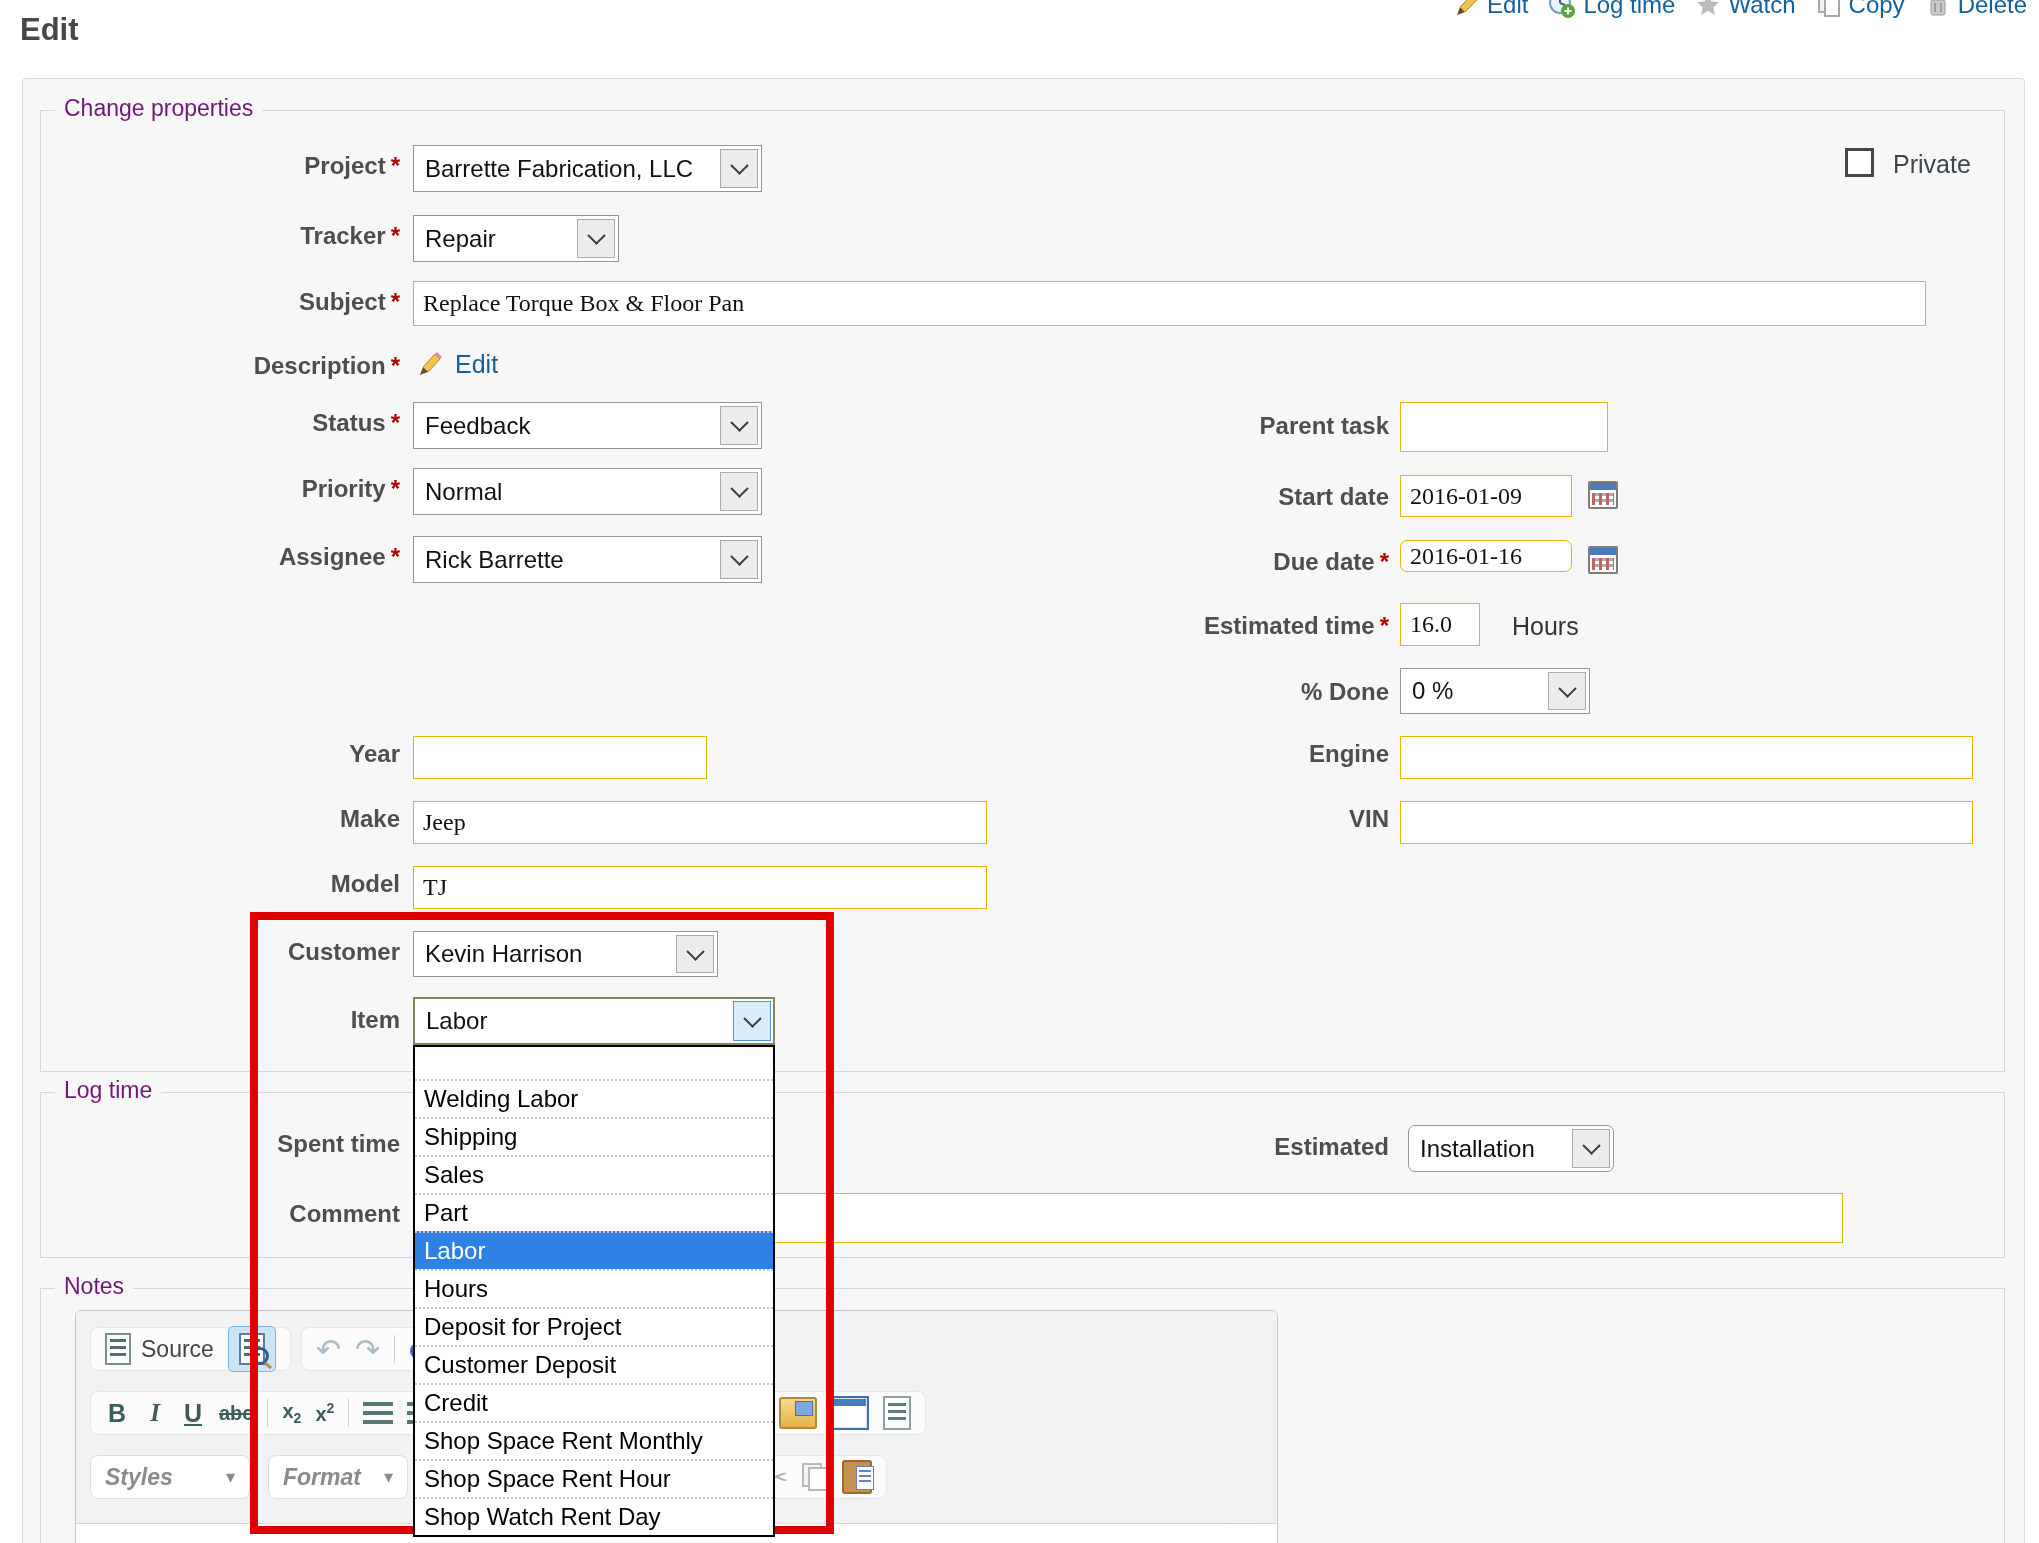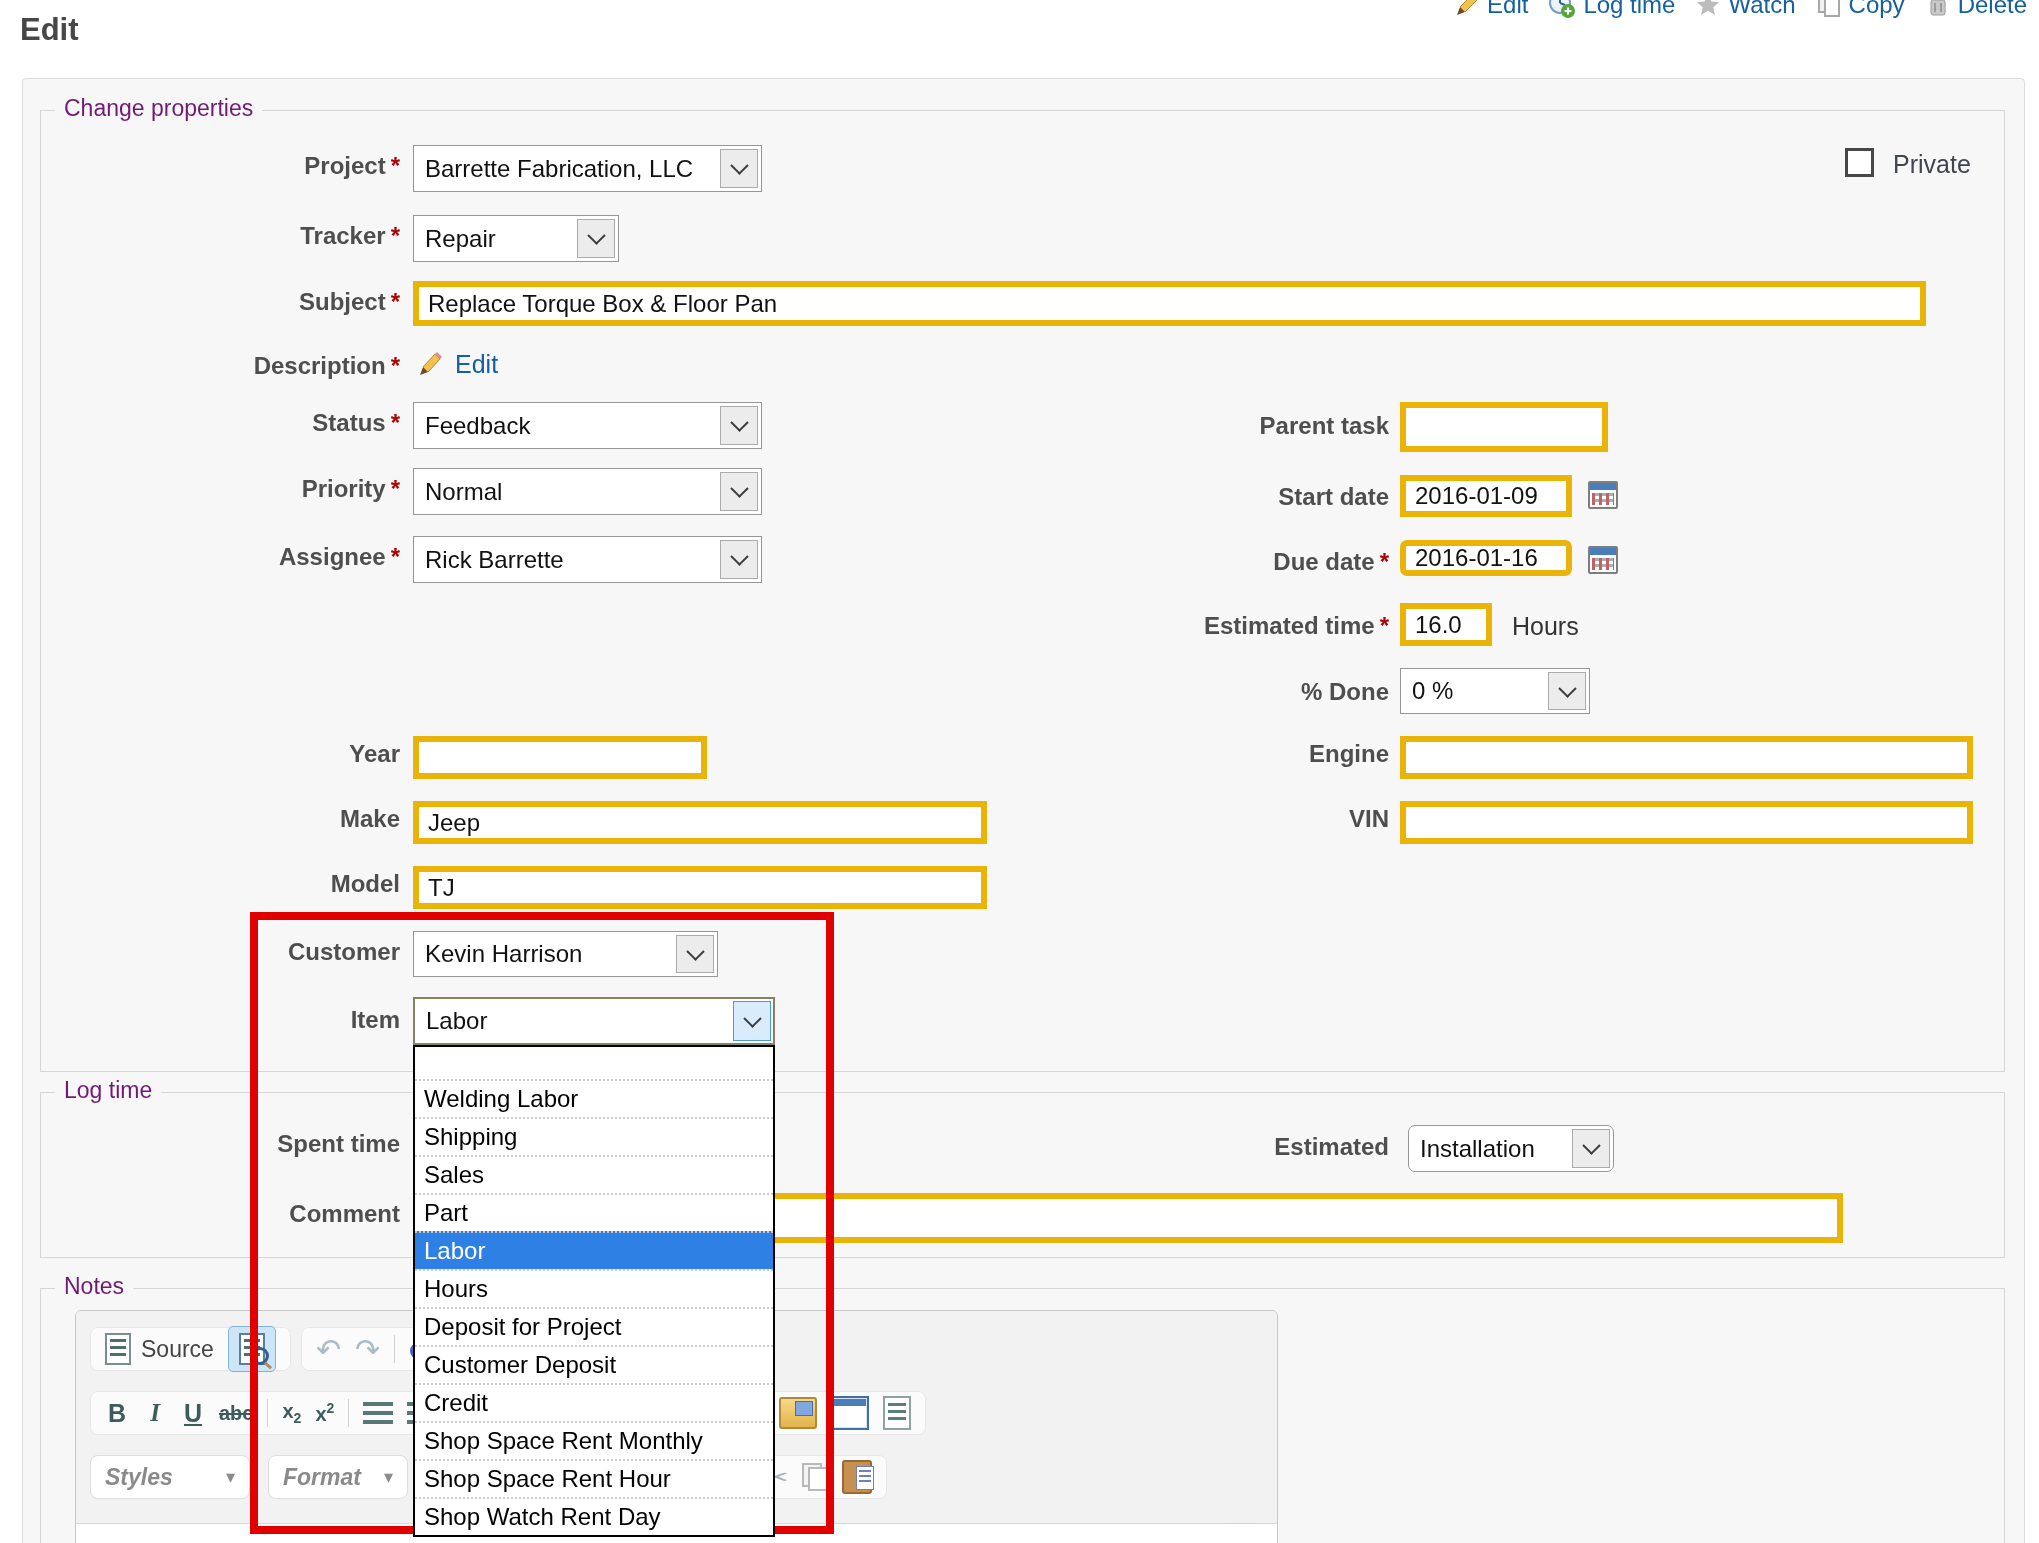--- a/index.html
+++ b/index.html
@@ -12,21 +12,21 @@
   #h2{position:absolute;left:20px;top:12px;font-size:31px;font-weight:bold;color:#474747;}
   
   #box{position:absolute;left:22px;top:78px;width:2001px;height:1530px;background:#f7f7f7;border:1px solid #ddd;border-radius:4px;}
   .fset{position:absolute;border:1px solid #d6d6d6;background:transparent;}
   .legend{position:absolute;top:-16px;left:14px;background:#f7f7f7;padding:0 9px;font-size:23px;color:#701a75;}
   
   .lbl{position:absolute;width:360px;text-align:right;font-weight:bold;color:#4e4e4e;font-size:24px;}
   .lblr{position:absolute;width:340px;text-align:right;font-weight:bold;color:#4e4e4e;font-size:24px;}
   .req{color:#b00000;font-weight:bold;padding-left:5px;}
   
-  .inp{position:absolute;background:#fff;border:6px solid #eab308;font-size:24px;color:#111;padding:12px 9px;font-family:Liberation Sans, sans-serif;box-sizing:border-box;}
+  .inp{position:absolute;background:#fff;border:1px solid #eab308;font-size:24px;color:#111;padding:12px 9px;font-family:Liberation Serif, serif;box-sizing:border-box;}
   .sel{position:absolute;background:#fff;border:1px solid #969696;box-sizing:border-box;font-size:24px;color:#111;}
   .sel .txt{position:absolute;left:11px;top:50%;transform:translateY(-50%);white-space:nowrap;}
   .sbtn{position:absolute;right:3px;top:3px;bottom:3px;width:36px;background:#ececec;border:1px solid #ababab;display:flex;align-items:center;justify-content:center;}
   .chev{width:11px;height:11px;border-right:2px solid #3c3c3c;border-bottom:2px solid #3c3c3c;transform:rotate(45deg) translate(-2px,-2px);}
   .sel-focus{border:2px solid #84845e;}
   .sel-focus .sbtn{background:#d9ecfb;border:1px solid #4a9ad8;right:2px;top:2px;bottom:2px;}
   
   .cbx{position:absolute;width:29px;height:29px;background:#fff;border:3px solid #474747;box-sizing:border-box;}
   .plain{position:absolute;font-size:25px;color:#3f4650;}
   
@@ -234,21 +234,21 @@
   <input class="inp" style="left: 1400px; top: 475px; width: 172px; height: 42px;" value="2016-01-09">
   <div class="cal" style="left:1588px;top:481px;">
       <b></b>
       <i></i>
     </div>
   <input class="inp" style="left: 1400px; top: 540px; width: 172px; height: 32px; border-radius: 7px;" value="2016-01-16">
   <div class="cal" style="left:1588px;top:546px;">
       <b></b>
       <i></i>
     </div>
-  <input class="inp" style="left: 1400px; top: 603px; width: 92px; height: 43px;" value="16.0">
+  <input class="inp" style="left: 1400px; top: 603px; width: 80px; height: 43px;" value="16.0">
   <span class="plain" style="left:1512px;top:612px;color:#333;">Hours</span>
   <div class="sel" style="left:1400px;top:668px;width:190px;height:46px;">
     <span class="txt">0 %</span>
     <span class="sbtn">
         <span class="chev"></span>
       </span>
   </div>
   <input class="inp" style="left: 1400px; top: 736px; width: 573px; height: 43px;" value="">
   <input class="inp" style="left: 1400px; top: 801px; width: 573px; height: 43px;" value="">
 

